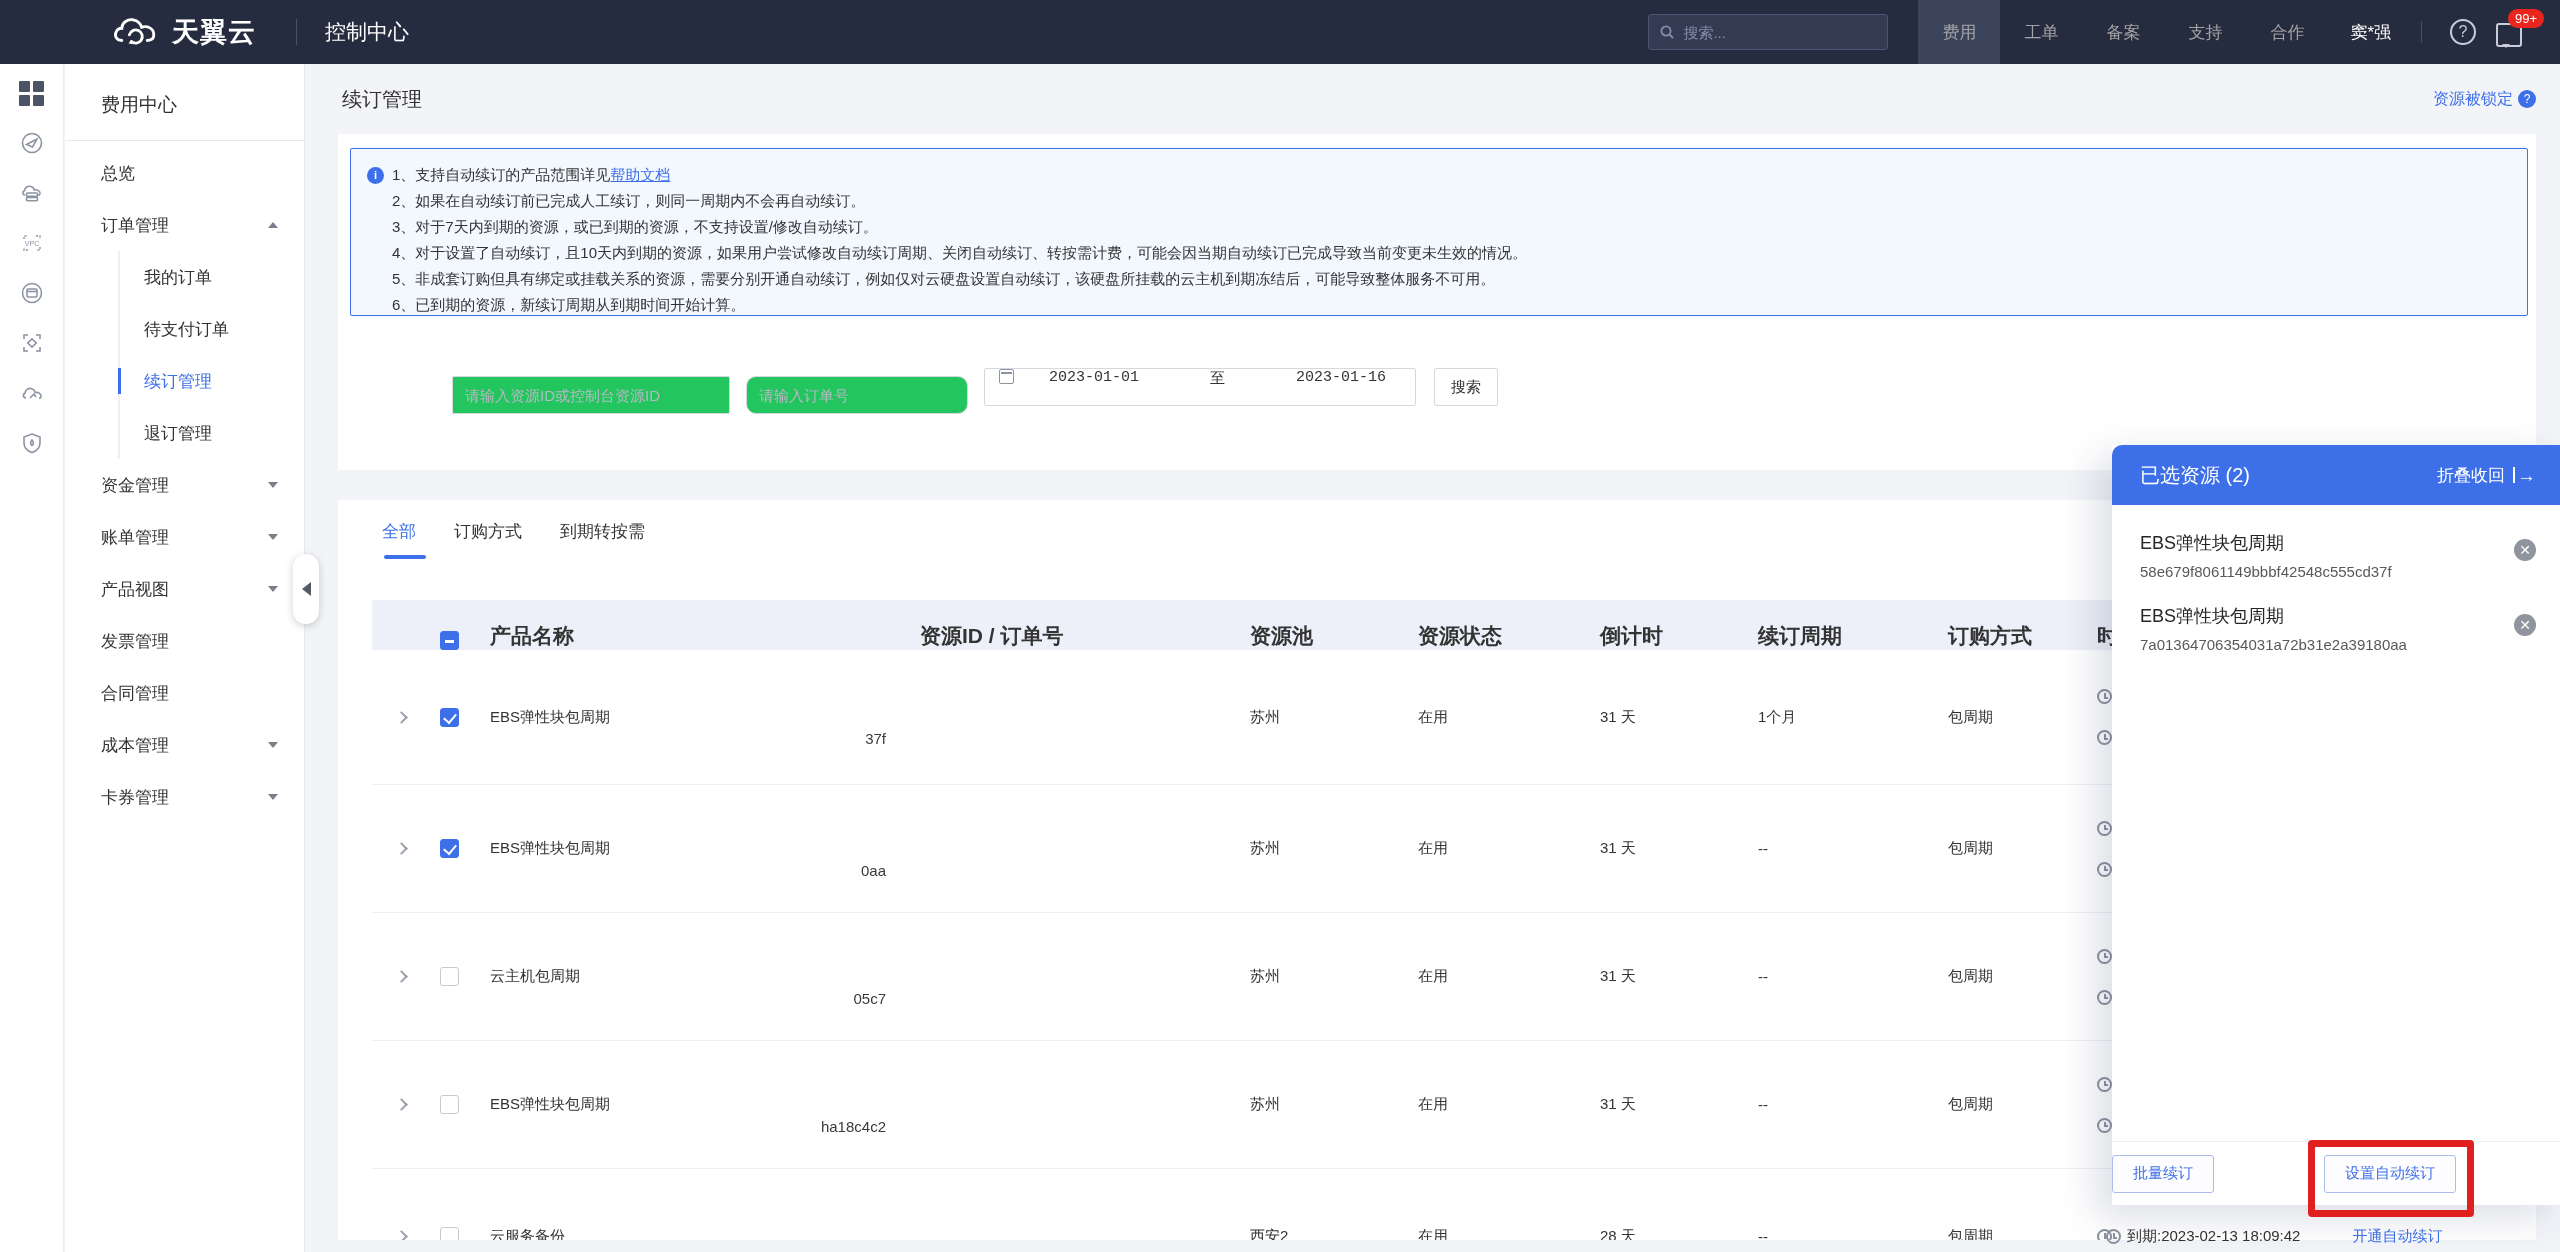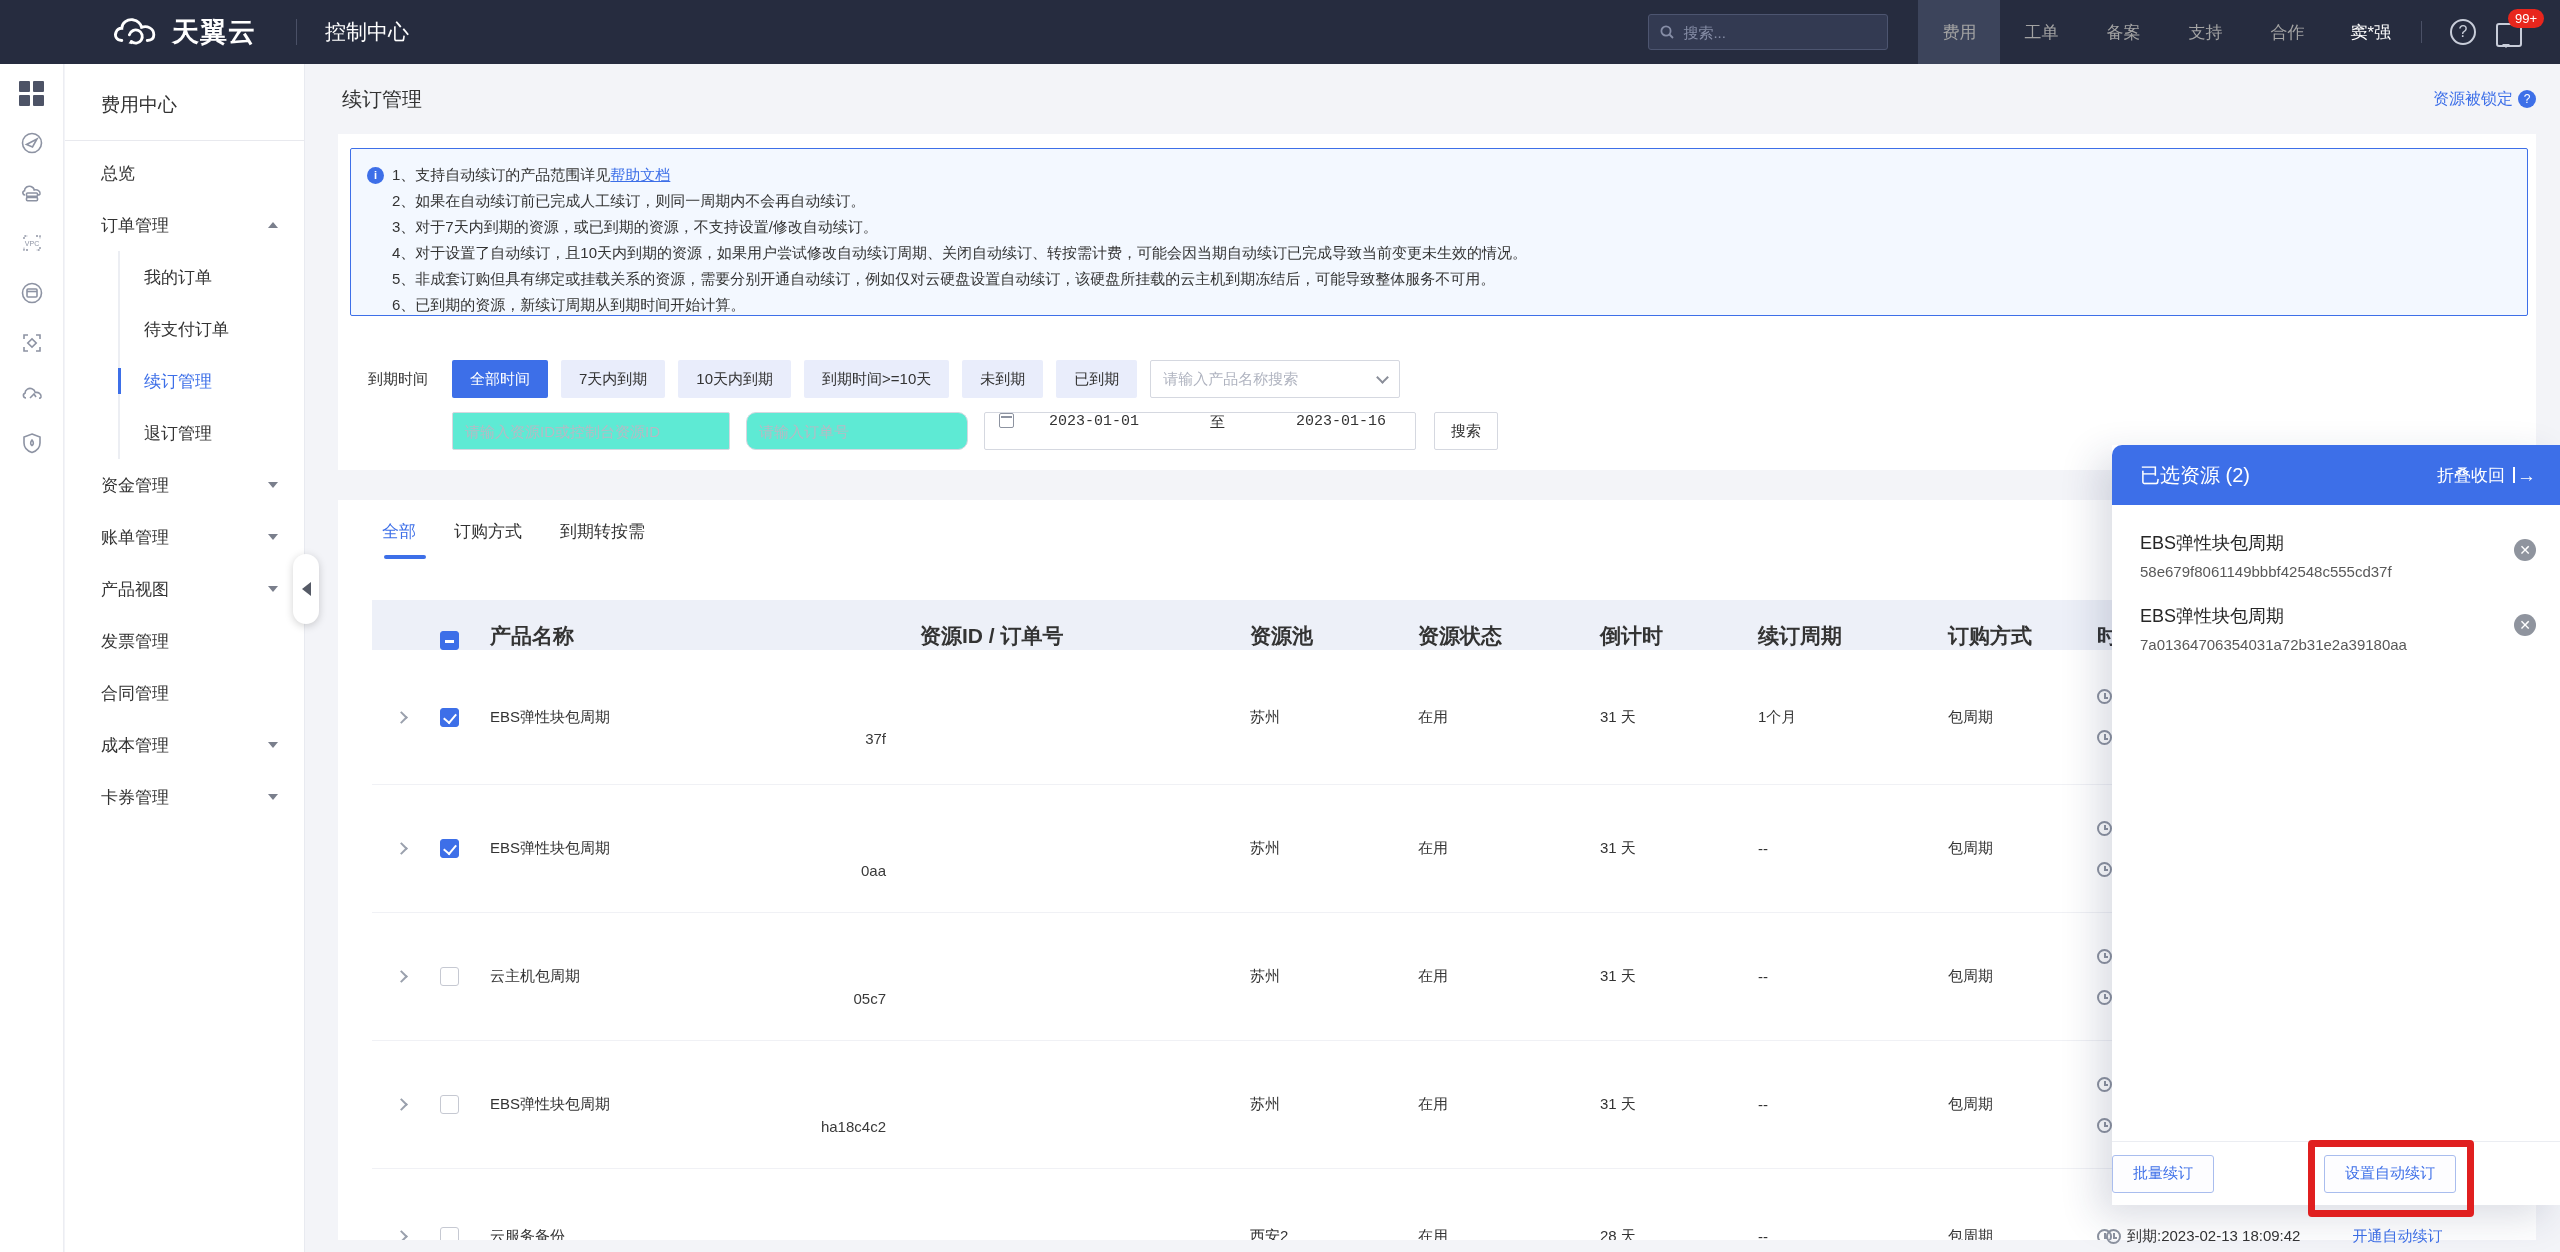--- a/index.html
+++ b/index.html
@@ -93,22 +93,22 @@
   .chip { height:38px; padding:0 18px; display:flex; align-items:center; font-size:15px;
     background:#e9edfb; color:#333; border-radius:2px; margin-right:13px; cursor:pointer; }
   .chip.active { background:#3d6fe8; color:#fff; }
   .select { width:250px; height:38px; border:1px solid #d5d8e0; border-radius:2px;
     background:#fff; display:flex; align-items:center; padding:0 12px; color:#b0b4c0;
     font-size:15px; cursor:pointer; }
   .select .chev-d { margin-left:auto; }
   .chev-d { width:9px; height:9px; border-right:2px solid #8a8e99; border-bottom:2px solid #8a8e99;
     transform:rotate(45deg); margin-top:-4px; }
   .f-row2 { padding-left:84px; }
-  .f-input { height:38px; border:1px solid #d5d8e0; border-radius:2px; background:#5eead4;
-    font-size:15px; padding:0 12px; color:#333; font-family:inherit; outline:none; margin-right:16px; }
+  .f-input { height:38px; border:1px solid #d5d8e0; border-radius:2px; background:#22c55e;
+    font-size:15px; padding:0 12px; color:#333; font-family:inherit; outline:none; margin-right:16px;margin-top:16px; }
   .f-input::placeholder { color:#b6bac4; }
   .inp-resource { width:278px; }
   .inp-order { width:222px;border-radius:10px; }
   .daterange { width:432px; height:38px; border:1px solid #d5d8e0; border-radius:2px;
     background:#fff; display:flex; align-items:flex-start; padding:0 14px; margin-right:18px;font-family:Liberation Mono, monospace; }
   .cal-icon { width:15px; height:15px; border:1.5px solid #8d93a0; border-radius:2px;
     position:relative; margin-right:20px; }
   .cal-icon::before { content:""; position:absolute; top:2px; left:1px; right:1px; height:1.5px; background:#8d93a0; }
   .date-txt { font-size:15px; color:#333; }
   .date-sep { flex:1; text-align:center; font-size:15px; color:#333; }
@@ -370,33 +370,20 @@
       <div class="notice-rest">
         <div>2、如果在自动续订前已完成人工续订，则同一周期内不会再自动续订。</div>
         <div>3、对于7天内到期的资源，或已到期的资源，不支持设置/修改自动续订。</div>
         <div>4、对于设置了自动续订，且10天内到期的资源，如果用户尝试修改自动续订周期、关闭自动续订、转按需计费，可能会因当期自动续订已完成导致当前变更未生效的情况。</div>
         <div>5、非成套订购但具有绑定或挂载关系的资源，需要分别开通自动续订，例如仅对云硬盘设置自动续订，该硬盘所挂载的云主机到期冻结后，可能导致整体服务不可用。</div>
         <div>6、已到期的资源，新续订周期从到期时间开始计算。</div>
       </div>
     </div>
 
     <div class="filters">
-      <div class="f-row">
-        <span class="f-label">到期时间</span>
-        <span class="chip active">全部时间</span>
-        <span class="chip">7天内到期</span>
-        <span class="chip">10天内到期</span>
-        <span class="chip">到期时间&gt;=10天</span>
-        <span class="chip">未到期</span>
-        <span class="chip">已到期</span>
-        <div class="select">
-          <span>请输入产品名称搜索</span>
-          <span class="chev-d"></span>
-        </div>
-      </div>
       <div class="f-row f-row2">
         <input class="f-input inp-resource" placeholder="请输入资源ID或控制台资源ID" style="">
         <input class="f-input inp-order" placeholder="请输入订单号" style="">
         <div class="daterange">
           <span class="cal-icon"></span>
           <span class="date-txt d-from">2023-01-01</span>
           <span class="date-sep">至</span>
           <span class="date-txt d-to">2023-01-16</span>
         </div>
         <button class="search-btn">搜索</button>

